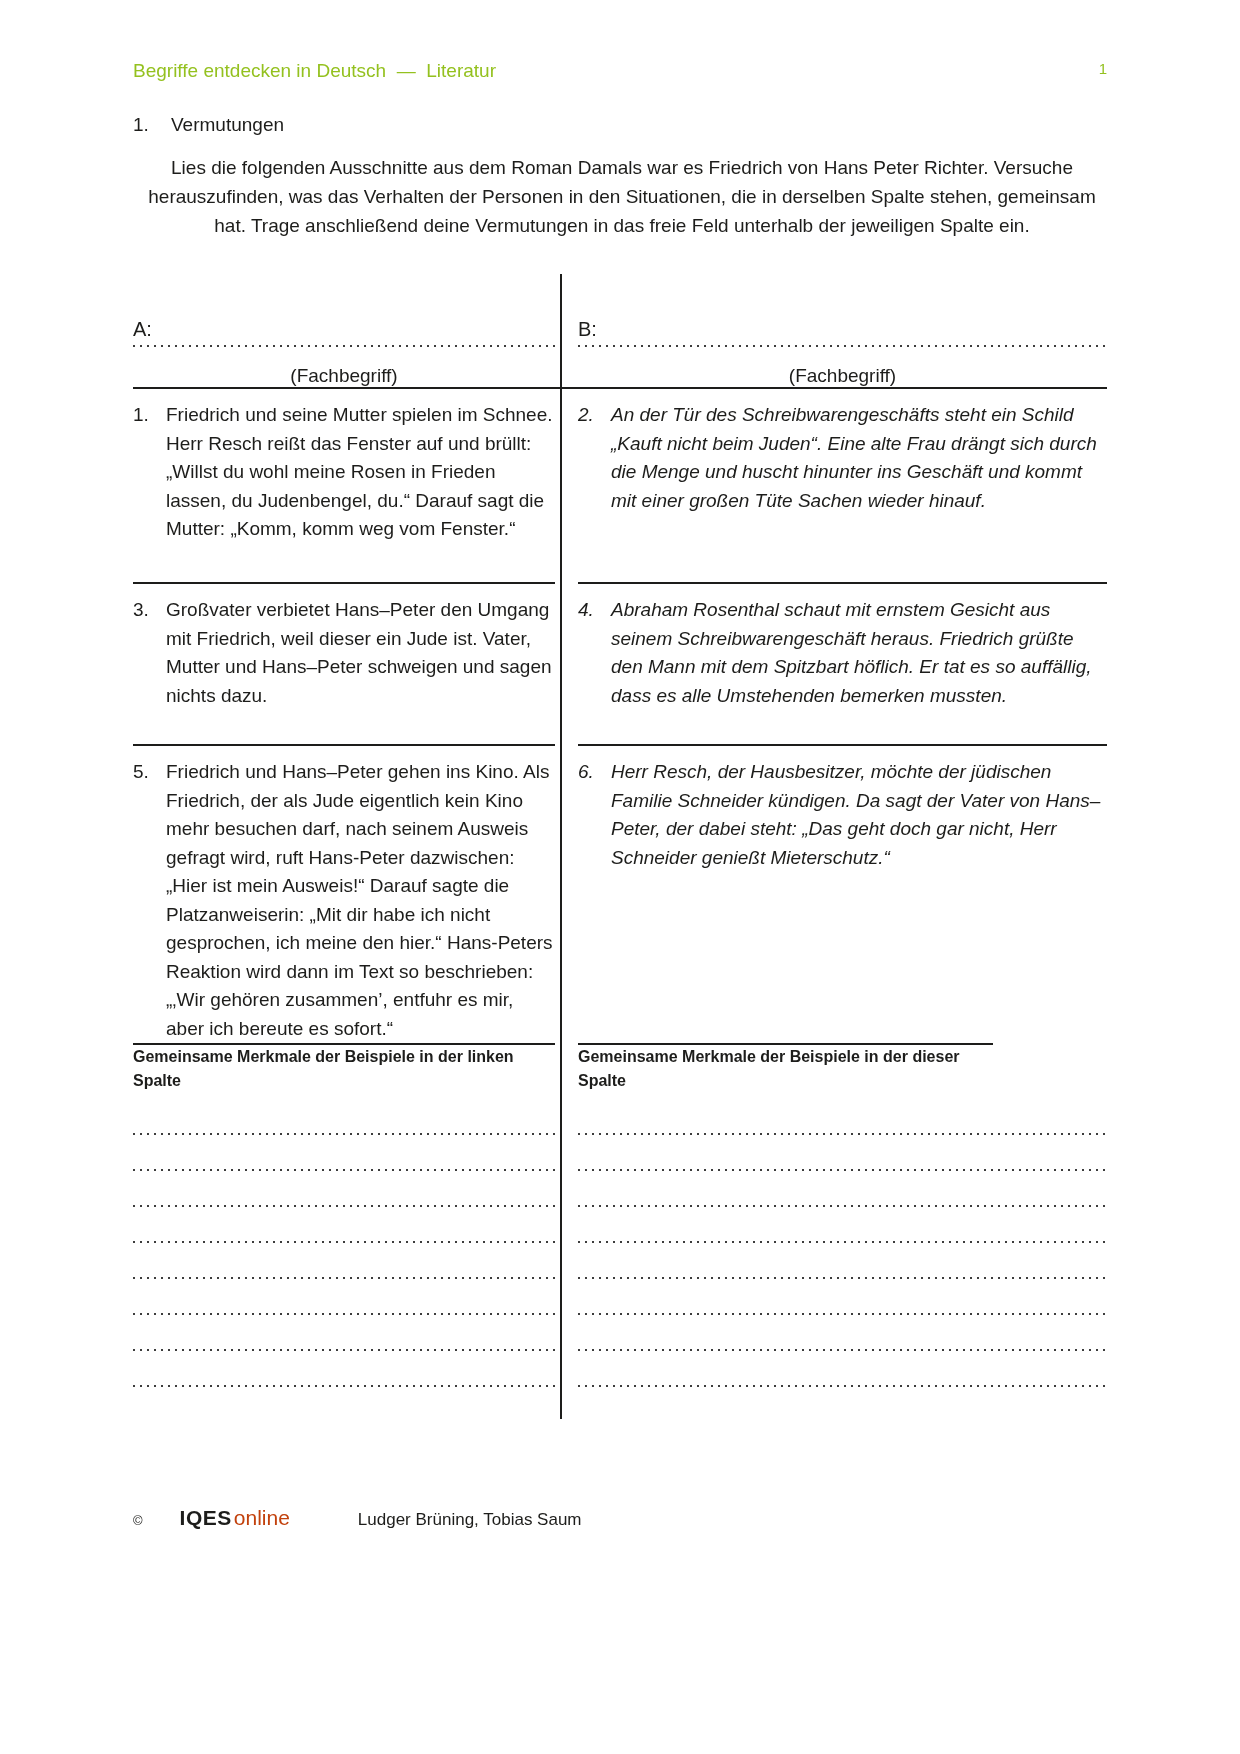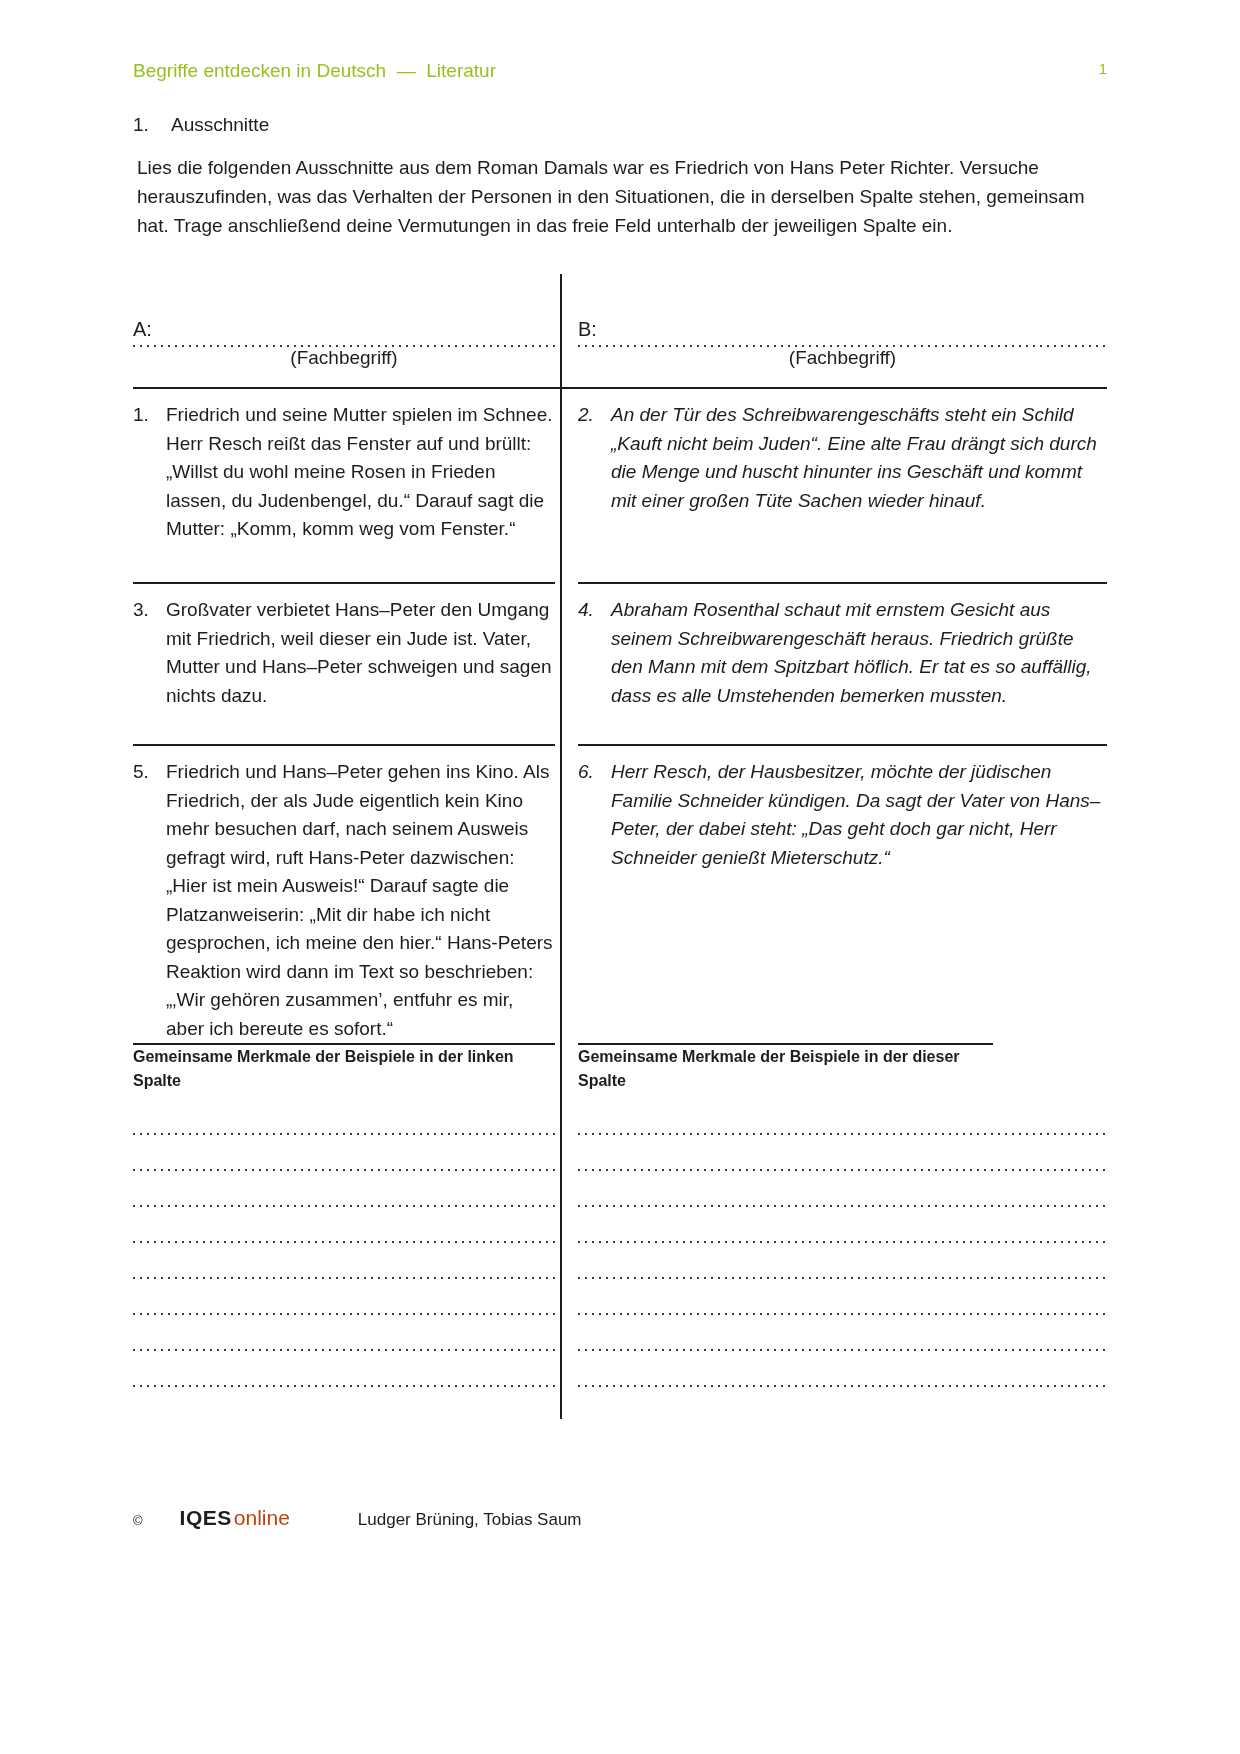--- a/index.html
+++ b/index.html
@@ -16,40 +16,40 @@
 
   
   .header{margin-top:60px;display:flex;justify-content:space-between;align-items:flex-start;}
   .header-title{font-size:19px;color:#94C11F;white-space:pre-wrap;}
   .page-number{font-size:15px;color:#94C11F;}
 
   
   .title{margin:45px 0 0 0;font-size:30px;font-weight:400;letter-spacing:0.2px;}
   .section-head{margin-top:32px;font-size:19px;display:flex;}
   .section-number{width:38px;flex:none;}
-  .instructions{margin:17px 0 0 4px;font-size:19px;line-height:29px;}
+  .instructions{margin:17px 0 0 4px;font-size:19px;line-height:29px;text-align:center;}
 
   
   .table{position:relative;margin-top:34px;}
   .divider{position:absolute;left:427px;top:0;bottom:0;width:1.5px;background:#1d1d1b;}
   .trow{display:flex;}
   .cell-a{width:422px;flex:none;}
   .gap{width:23px;flex:none;}
   .cell-b{width:529px;flex:none;}
 
   .dotted{
     background-image:repeating-linear-gradient(to right,#3c3c3c 0 2.2px,transparent 2.2px 7px);
     background-size:100% 2.2px;background-repeat:no-repeat;background-position:left bottom;
   }
   .head-row .cell-a,.head-row .cell-b{
     height:73px;display:flex;align-items:flex-end;padding-bottom:6px;box-sizing:border-box;
     font-size:20px;
   }
   .fach-row .cell-a,.fach-row .cell-b{
-    height:40px;display:flex;align-items:flex-start;justify-content:center;font-size:19px;
+    height:40px;display:flex;align-items:flex-end;justify-content:center;font-size:19px;
   }
   .fach-rule{height:2px;background:#1d1d1b;}
 
   .item-row .cell-a,.item-row .cell-b{padding-top:12px;box-sizing:border-box;}
   .row-1{min-height:193px;}
   .row-2{min-height:160px;}
   .row-3{min-height:222px;}
   .rule-a,.rule-b{height:2px;background:#1d1d1b;}
 
   .item{display:flex;font-size:19px;line-height:28.5px;}
@@ -80,21 +80,21 @@
 <div class="page">
 
   <header class="header">
     <span class="header-title">Begriffe entdecken in Deutsch  —  Literatur</span>
     <span class="page-number">1</span>
   </header>
 
 
   <div class="section-head">
     <span class="section-number">1.</span>
-    <span class="section-title">Ausschnitte</span>
+    <span class="section-title">Vermutungen</span>
   </div>
 
   <p class="instructions">Lies die folgenden Ausschnitte aus dem Roman Damals war es Friedrich von Hans Peter Richter. Versuche herauszufinden, was das Verhalten der Personen in den Situationen, die in derselben Spalte stehen, gemeinsam hat. Trage anschließend deine Vermutungen in das freie Feld unterhalb der jeweiligen Spalte ein.</p>
 
   <div class="table">
     <div class="divider"></div>
 
     <div class="trow head-row">
       <div class="cell-a dotted">
         <span>A:</span>

